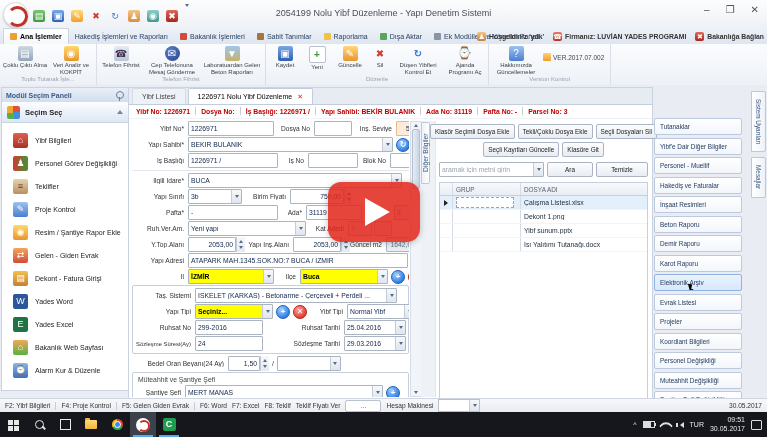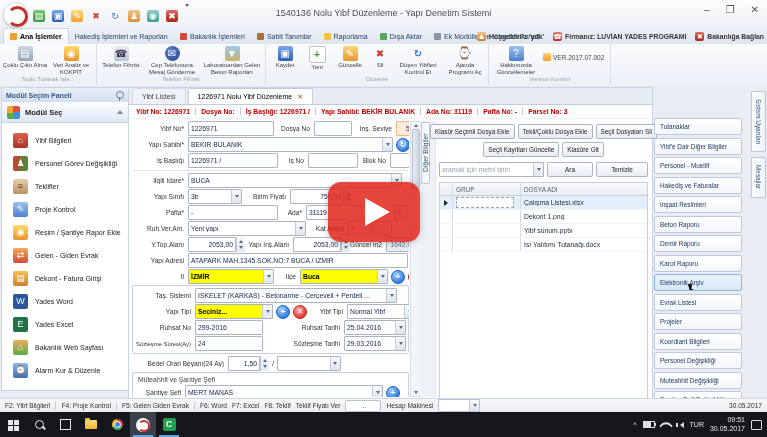--- a/index.html
+++ b/index.html
@@ -158,21 +158,21 @@
       <span class="qic" style="background:linear-gradient(#7cc576,#3f9639);">▤</span>
       <span class="qic" style="background:linear-gradient(#7aa7e8,#2d5fb3);">▣</span>
       <span class="qic" style="background:linear-gradient(#ffd97a,#f0a02e);">✎</span>
       <span class="qic" style="background:none;color:#d23b2e;">✖</span>
       <span class="qic" style="background:none;color:#3a7bd5;">↻</span>
       <span class="qic" style="background:linear-gradient(#f3c487,#d98f3a);">♟</span>
       <span class="qic" style="background:linear-gradient(#8ed0c8,#3a9a8e);">◉</span>
       <span class="qic" style="background:linear-gradient(#e06a5a,#a8261a);">✖</span>
       <span><span class="tri-d"></span></span>
     </div>
-    <div class="title-text">1540136 Nolu Yibf Düzenleme - Yapı Denetim Sistemi</div>
+    <div class="title-text">2054199 Nolu Yibf Düzenleme - Yapı Denetim Sistemi</div>
     <div class="winctl">
       <span>–</span>
       <span>❐</span>
       <span>✕</span>
     </div>
   </div>
 
   <div class="rtabs">
     <div class="rtab active">
         <span class="tic" style="background:#f0a030;"></span>
@@ -295,21 +295,21 @@
 
   <div class="main">
 
     <div class="sidebar">
       <div class="sd-title">
           <span>Modül Seçim Paneli</span>
           <span class="pin"></span>
         </div>
       <div class="modsec">
           <span class="blocks"></span>
-          <span>Modül Seç</span>
+          <span>Seçim Seç</span>
           <span class="chevup"></span>
         </div>
       <div class="sd-items">
         <div class="sitem">
             <span class="sic" style="background:linear-gradient(#e0604e,#a83226);">⌂</span>
             <span>Yibf Bilgileri</span>
           </div>
         <div class="sitem">
             <span class="sic" style="background:linear-gradient(90deg,#d23b2e,#3f9639);">♟</span>
             <span>Personel Görev Değişikliği</span>

